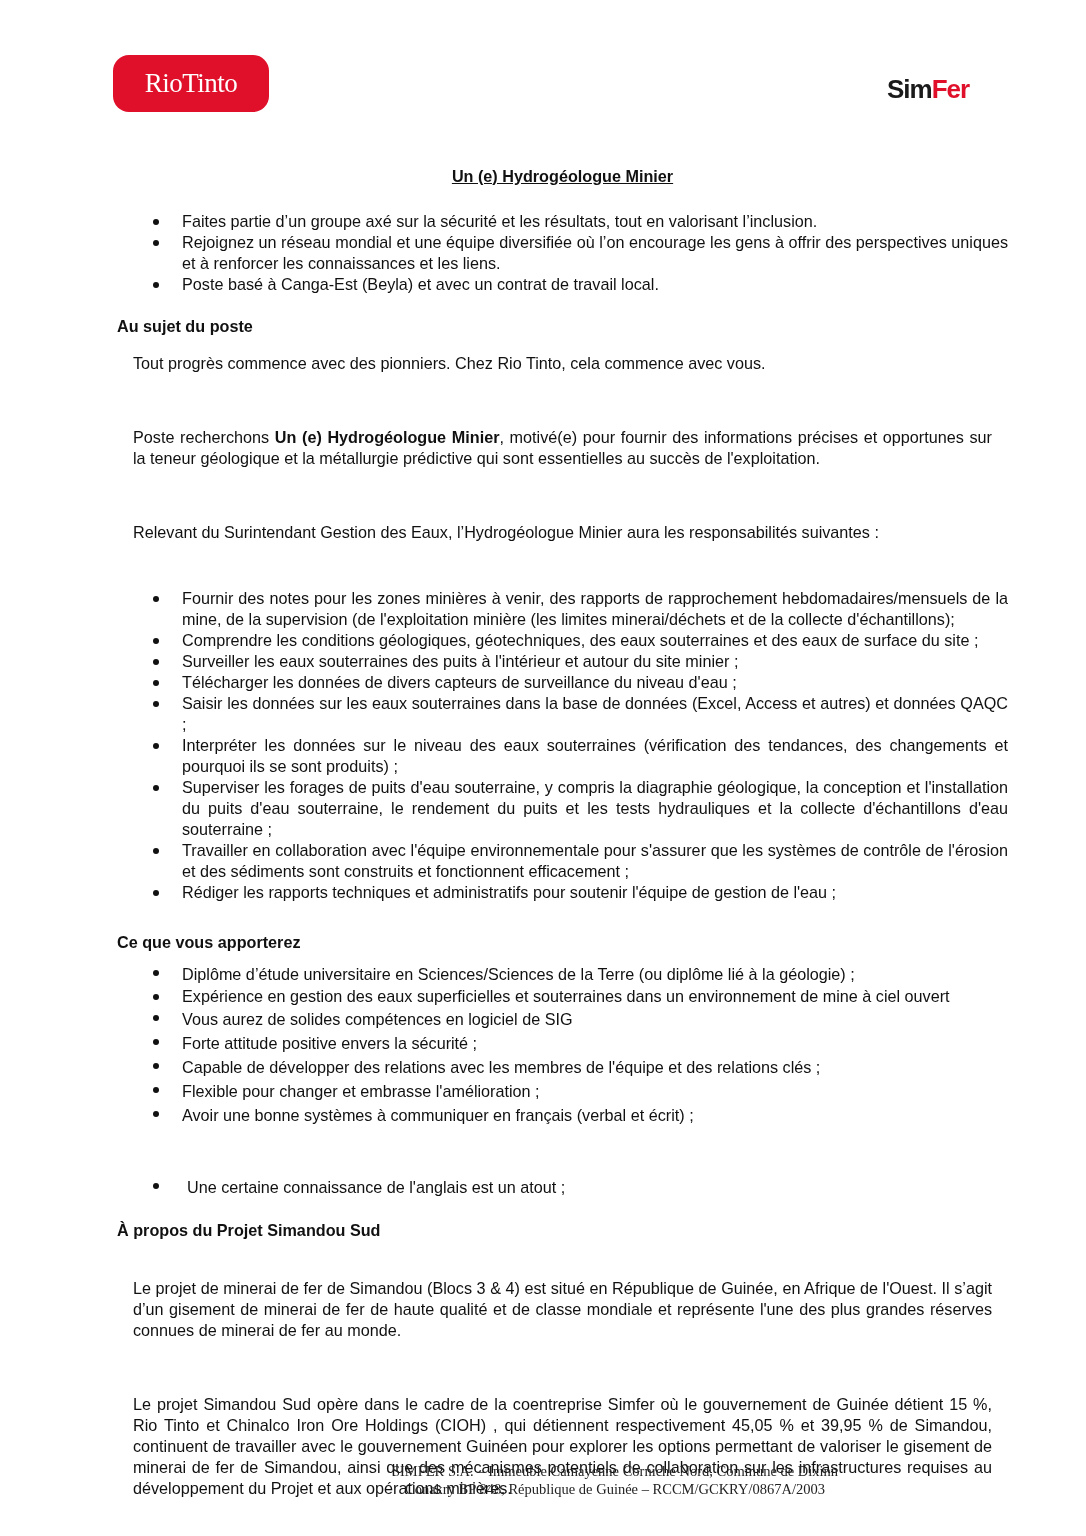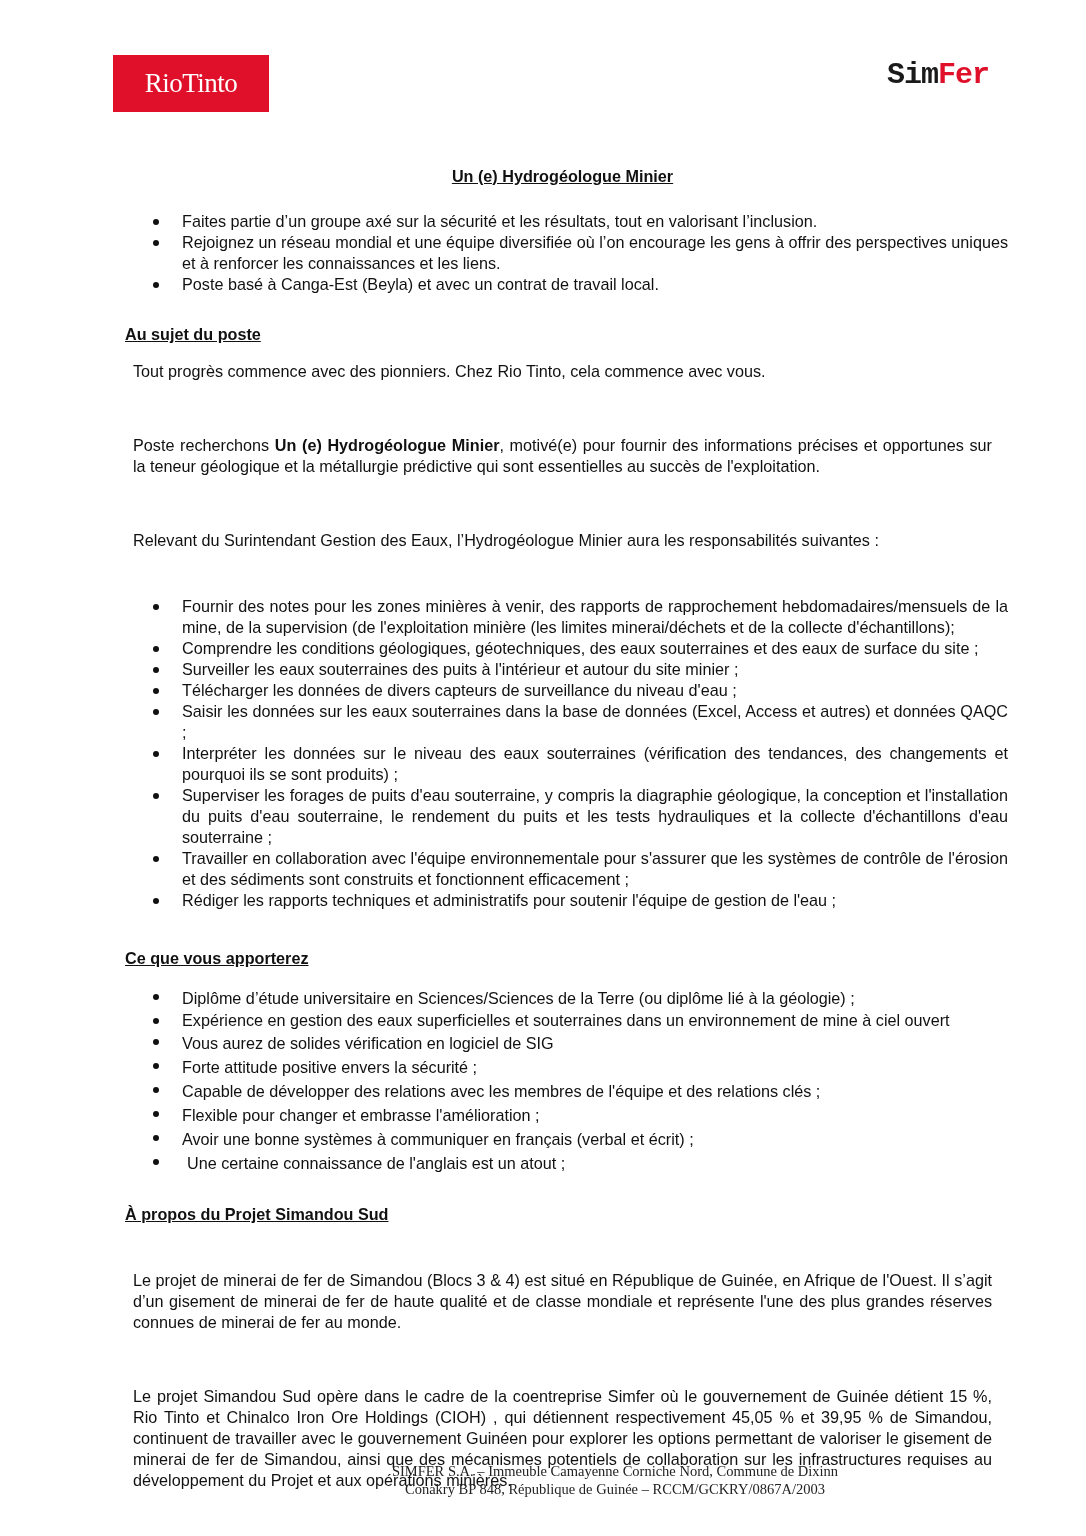--- a/index.html
+++ b/index.html
@@ -4,38 +4,38 @@
 <style>
   html, body { margin: 0; padding: 0; background: #ffffff; }
   body {
     width: 1086px; height: 1536px; position: relative; overflow: hidden;
     font-family: "Liberation Sans", sans-serif; color: #111111;
   }
   .logo-rt {
     position: absolute; left: 113px; top: 55px; width: 156px; height: 57px;
     background: #e0102a; color: #ffffff;
     font-family: "Liberation Serif", serif; font-size: 27px;
-    display: flex; align-items: center; justify-content: center; letter-spacing: -0.5px;
+    display: flex; align-items: center; justify-content: center; letter-spacing: -0.5px; border-radius: 16px;
   }
   .logo-sf {
-    position: absolute; left: 887px; top: 58px;
-    font-family: Liberation Mono, monospace; font-weight: bold; font-size: 30px;
+    position: absolute; left: 887px; top: 74px;
+    font-family: Liberation Sans, sans-serif; font-weight: bold; font-size: 26px;
     letter-spacing: -1px;
   }
   .logo-sf .sim { color: #1a1a1a; }
   .logo-sf .fer { color: #e0102a; }
   .page { position: absolute; left: 117px; top: 166px; width: 891px; font-size: 16.2px; line-height: 21px; }
   .title { text-align: center; font-weight: bold; text-decoration: underline; margin: 0 0 24px 0; font-size: 16.2px; }
   ul.blist { list-style: none; margin: 0; padding: 0; }
   ul.blist li { position: relative; padding-left: 65px; text-align: justify; }
   ul.blist li::before {
     content: ""; position: absolute; left: 36px; top: 8px; width: 6px; height: 6px; border-radius: 50%; background: #111;
   }
-  ul.blist li.extra-indent { padding-left: 70px; }
-  .h { font-weight: bold; margin: 8px; text-decoration: underline; }
+  ul.blist li.extra-indent { padding-left: 70px; margin-top: 48px; }
+  .h { font-weight: bold; margin: 0; }
   p { margin: 16px; text-align: justify; }
   .gap-sm { height: 21px; }
   .gap-lg { height: 29px; }
   .footer {
     position: absolute; left: 0; width: 1230px; top: 1462px; text-align: center;
     font-family: "Liberation Serif", serif; font-size: 14.5px; line-height: 18px; color: #222;
   }
 </style>
 </head>
 <body>
@@ -76,21 +76,21 @@
     <li>Travailler en collaboration avec l'équipe environnementale pour s'assurer que les systèmes de contrôle de l'érosion et des sédiments sont construits et fonctionnent efficacement ;</li>
     <li>Rédiger les rapports techniques et administratifs pour soutenir l'équipe de gestion de l'eau ;</li>
   </ul>
 
   <div class="gap-lg"></div>
   <div class="h">Ce que vous apporterez</div>
   <div style="height:9px"></div>
   <ul class="blist" style="line-height:24px;">
     <li>Diplôme d’étude universitaire en Sciences/Sciences de la Terre (ou diplôme lié à la géologie) ;</li>
     <li style="line-height:21px;">Expérience en gestion des eaux superficielles et souterraines dans un environnement de mine à ciel ouvert</li>
-    <li>Vous aurez de solides vérification en logiciel de SIG</li>
+    <li>Vous aurez de solides compétences en logiciel de SIG</li>
     <li>Forte attitude positive envers la sécurité ;</li>
     <li>Capable de développer des relations avec les membres de l'équipe et des relations clés ;</li>
     <li>Flexible pour changer et embrasse l'amélioration ;</li>
     <li>Avoir une bonne systèmes à communiquer en français (verbal et écrit) ;</li>
     <li class="extra-indent">Une certaine connaissance de l'anglais est un atout ;</li>
   </ul>
 
   <div class="gap-sm"></div>
   <div class="h">À propos du Projet Simandou Sud</div>
   <div class="gap-sm"></div>

